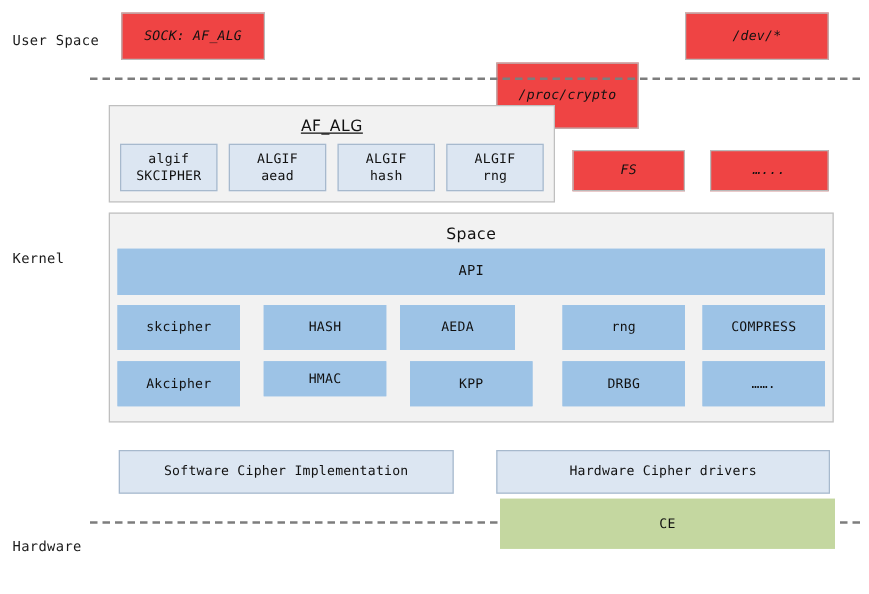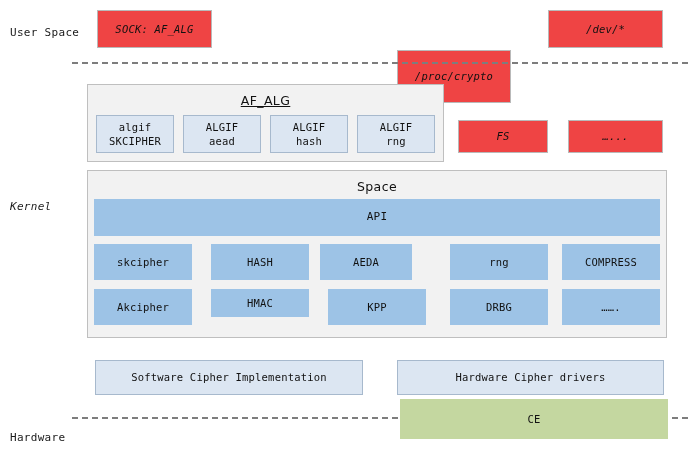--- a/index.html
+++ b/index.html
@@ -89,21 +89,21 @@
   <div class="abs layer-label" style="left:10px; top:26px;">User Space</div>
 
   <div class="abs box box-green" style="left:97px; top:10px; width:115px; height:38px;">SOCK: AF_ALG</div>
 
   <div class="abs box box-green" style="left:397px; top:10px; width:114px; height:53px;margin-top:40px;">/proc/crypto</div>
 
   <div class="abs box box-green" style="left:548px; top:10px; width:115px; height:38px;">/dev/*</div>
 
   <div class="abs sep" style="left:72px; top:62px; width:616px;"></div>
 
-  <div class="abs layer-label" style="left:10px; top:200px;font-style:italic;">Kernel</div>
+  <div class="abs layer-label" style="left:10px; top:200px;">Kernel</div>
 
   <div class="abs panel" style="left:87px; top:84px; width:357px; height:78px;">
     <div class="panel-title" style="top:8px;text-decoration:underline;">AF_ALG</div>
   </div>
 
   <div class="abs box box-blue-pale" style="left:96px; top:115px; width:78px; height:38px;">algif
 SKCIPHER</div>
 
   <div class="abs box box-blue-pale" style="left:183px; top:115px; width:78px; height:38px;">ALGIF
 aead</div>

